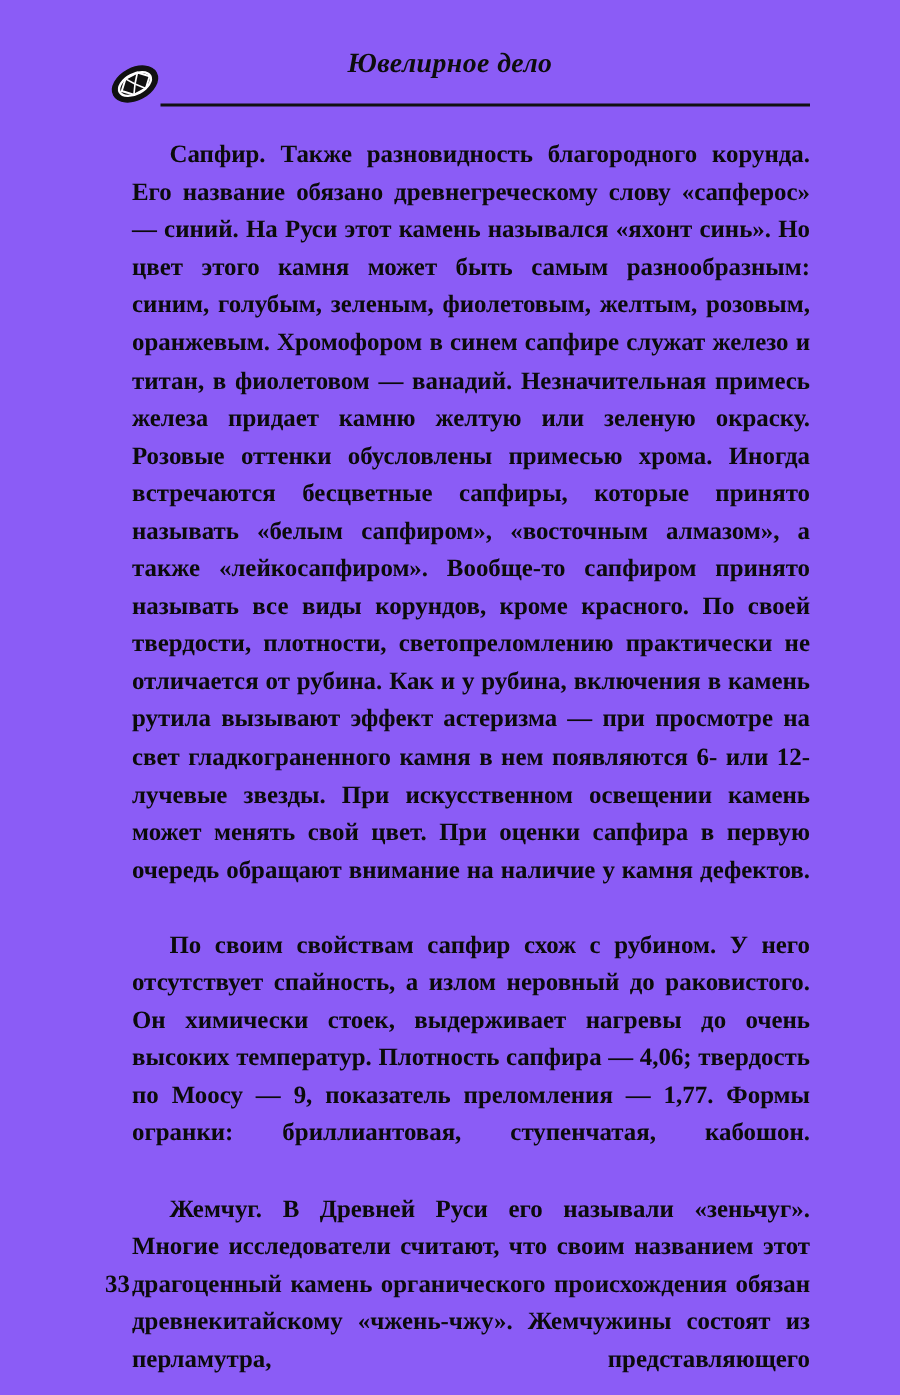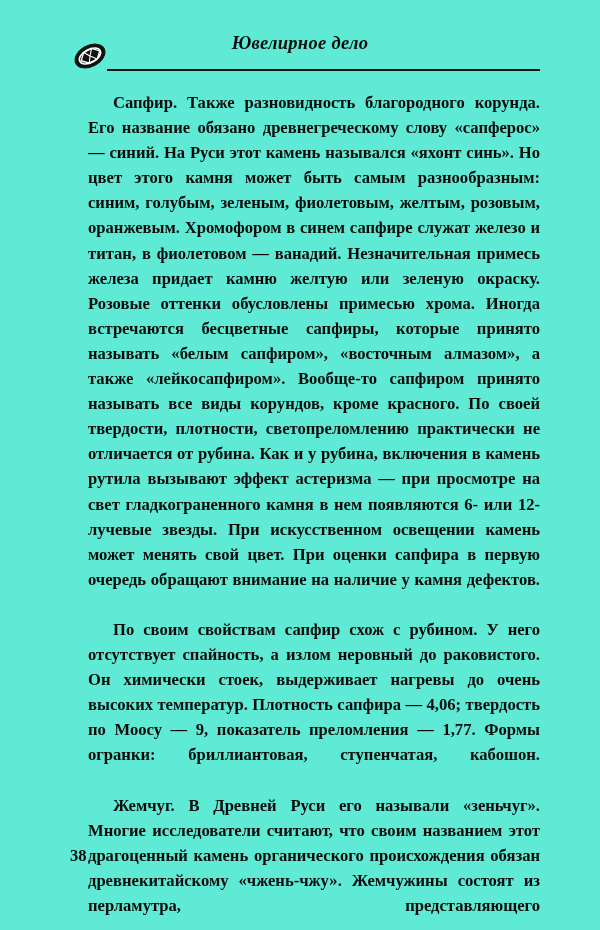--- a/index.html
+++ b/index.html
@@ -11,21 +11,21 @@
     height: 930px;
     background: #ffffff;
     font-family: "Liberation Serif", "DejaVu Serif", serif;
     overflow: hidden;
   }
 
   .page {
     position: relative;
     width: 600px;
     height: 930px;
-    background: #5eead4;
+    background: #8b5cf6;
   }
 
   
   .header {
     position: absolute;
     left: 0;
     top: 33px;
     width: 600px;
     height: 46px;
   }
@@ -127,15 +127,15 @@
 
     <div class="header-rule"></div>
   </div>
 
   <div class="body-text">
     <p>Сапфир. Также разновидность благородного корунда. Его название обязано древнегреческому слову «сапферос» — синий. На Руси этот камень назывался «яхонт синь». Но цвет этого камня может быть самым разнообразным: синим, голубым, зеленым, фиолетовым, желтым, розовым, оранжевым. Хромофором в синем сапфире служат железо и титан, в фиолетовом — ванадий. Незначительная примесь железа придает камню желтую или зеленую окраску. Розовые оттенки обусловлены примесью хрома. Иногда встречаются бесцветные сапфиры, которые принято называть «белым сапфиром», «восточным алмазом», а также «лейкосапфиром». Вообще-то сапфиром принято называть все виды корундов, кроме красного. По своей твердости, плотности, светопреломлению практически не отличается от рубина. Как и у рубина, включения в камень рутила вызывают эффект астеризма — при просмотре на свет гладкограненного камня в нем появляются 6- или 12-лучевые звезды. При искусственном освещении камень может менять свой цвет. При оценки сапфира в первую очередь обращают внимание на наличие у камня дефектов.</p>
     <p>По своим свойствам сапфир схож с рубином. У него отсутствует спайность, а излом неровный до раковистого. Он химически стоек, выдерживает нагревы до очень высоких температур. Плотность сапфира — 4,06; твердость по Моосу — 9, показатель преломления — 1,77. Формы огранки: бриллиантовая, ступенчатая, кабошон.</p>
     <p>Жемчуг. В Древней Руси его называли «зеньчуг». Многие исследователи считают, что своим названием этот драгоценный камень органического происхождения обязан древнекитайскому «чжень-чжу». Жемчужины состоят из перламутра, представляющего</p>
   </div>
 
-  <div class="folio">38</div>
+  <div class="folio">33</div>
 
 </div>
 
 </body></html>

